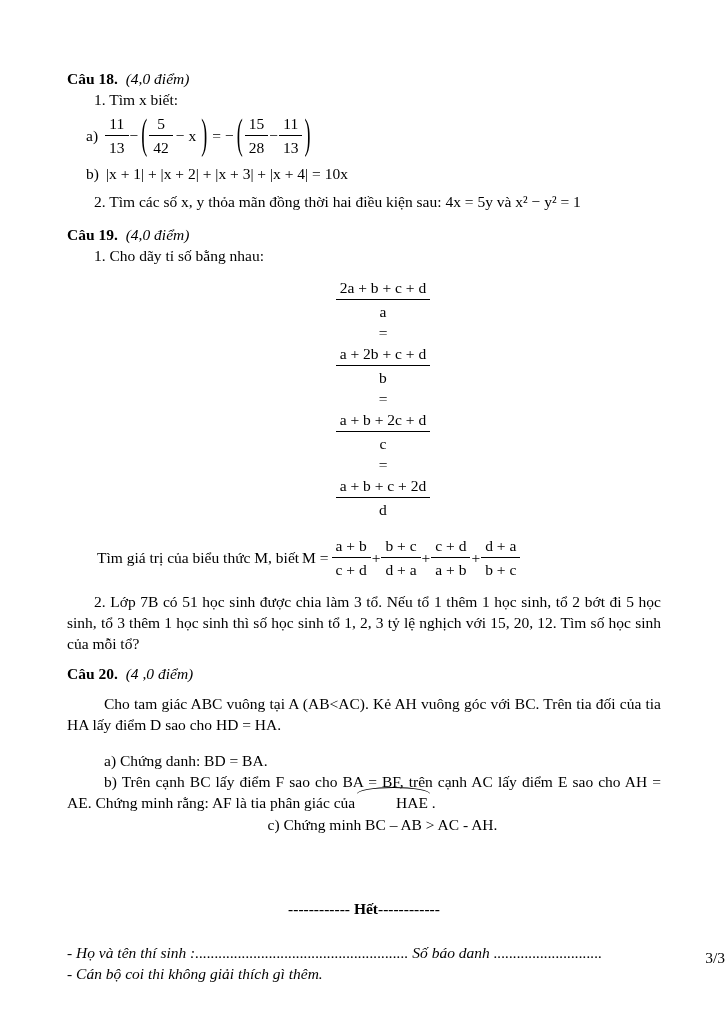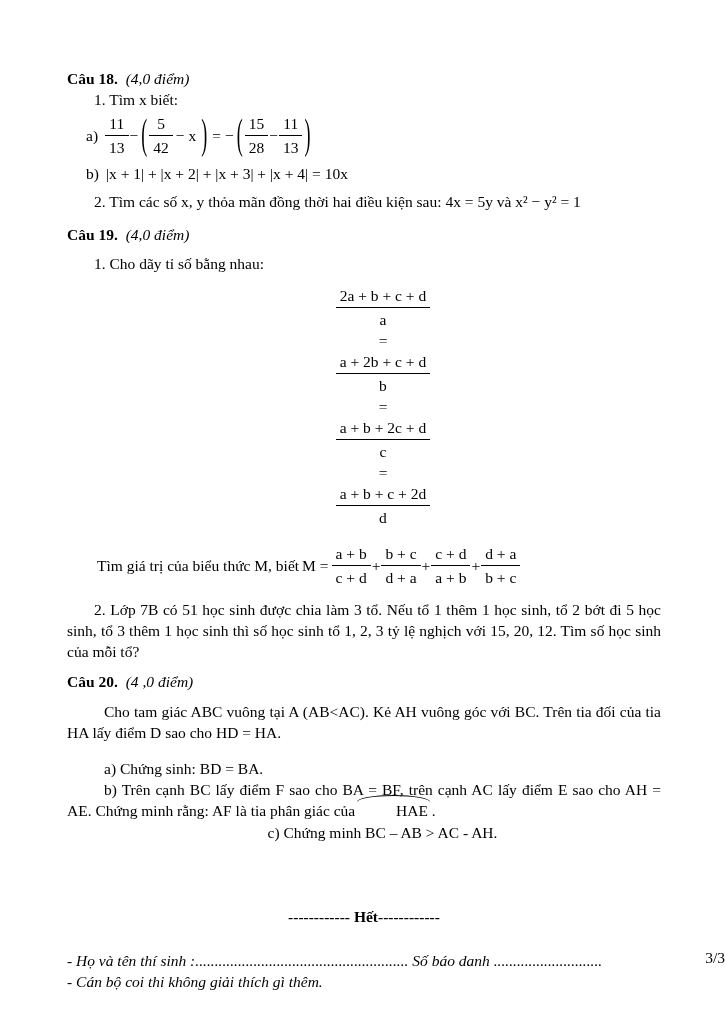--- a/index.html
+++ b/index.html
@@ -58,21 +58,21 @@
     right: -2px;
     top: -5px;
     height: 6px;
     border-top: 1.4px solid #000;
     border-radius: 50% 50% 0 0 / 100% 100% 0 0;
   }
 
   .eq18a { margin-top: 3px; padding-left: 19px; }
   .eq18b { margin-top: 5px; padding-left: 19px; }
   .item-2-18 { margin-top: 7px; }
-  .item-1-19 { margin-top: 8px; }
+  .item-1-19 { }
   .chain-row { margin-top: 11px; padding-left: 38px; flex-direction: column; }
   .m-row { margin-top: 15px; padding-left: 30px; align-items: center; }
   .p19-2 { margin-top: 11px; }
   .h20 { margin-top: 9px; }
   .intro20 { margin-top: 9px; }
   .sub-a { margin-top: 15px; }
   .sub-c { margin-top: 1px; text-align: center; }
   .end-marker { margin-top: 63px; text-align: center; font-weight: bold; }
   .footer-1 { margin-top: 23px; font-style: italic; }
   .footer-2 { font-style: italic; }
@@ -184,21 +184,21 @@
   </div>
 
   <p class="para p19-2">2. Lớp 7B có 51 học sinh được chia làm 3 tổ. Nếu tổ 1 thêm 1 học sinh, tổ 2 bớt đi 5 học sinh, tổ 3 thêm 1 học sinh thì số học sinh tổ 1, 2, 3 tỷ lệ nghịch với 15, 20, 12. Tìm số học sinh của mỗi tổ?</p>
 
   <p class="q-heading h20">
     <span class="bold">Câu 20.</span>
     <span class="italic">(4 ,0 điểm)</span>
   </p>
   <p class="para-deep intro20">Cho tam giác ABC vuông tại A (AB&lt;AC). Kẻ AH vuông góc với BC. Trên tia đối của tia HA lấy điểm D sao cho HD = HA.</p>
 
-  <p class="sub-item sub-a">a) Chứng sinh: BD = BA.</p>
+  <p class="sub-item sub-a">a) Chứng danh: BD = BA.</p>
   <p class="para-deep"><span>b) Trên cạnh BC lấy điểm F sao cho BA = BF, trên cạnh AC lấy điểm E sao cho AH = AE. Chứng minh rằng: AF là tia phân giác của </span><span class="widehat">HAE</span><span> .</span></p>
   <p class="sub-item sub-c">c) Chứng minh BC – AB &gt; AC - AH.</p>
 
   <p class="end-marker">------------ Hết------------</p>
   <p class="footer-1">- Họ và tên thí sinh :....................................................... Số báo danh ............................</p>
   <p class="footer-2">- Cán bộ coi thi không giải thích gì thêm.</p>
 
   <p class="page-number">3/3</p>
 
 </div>

